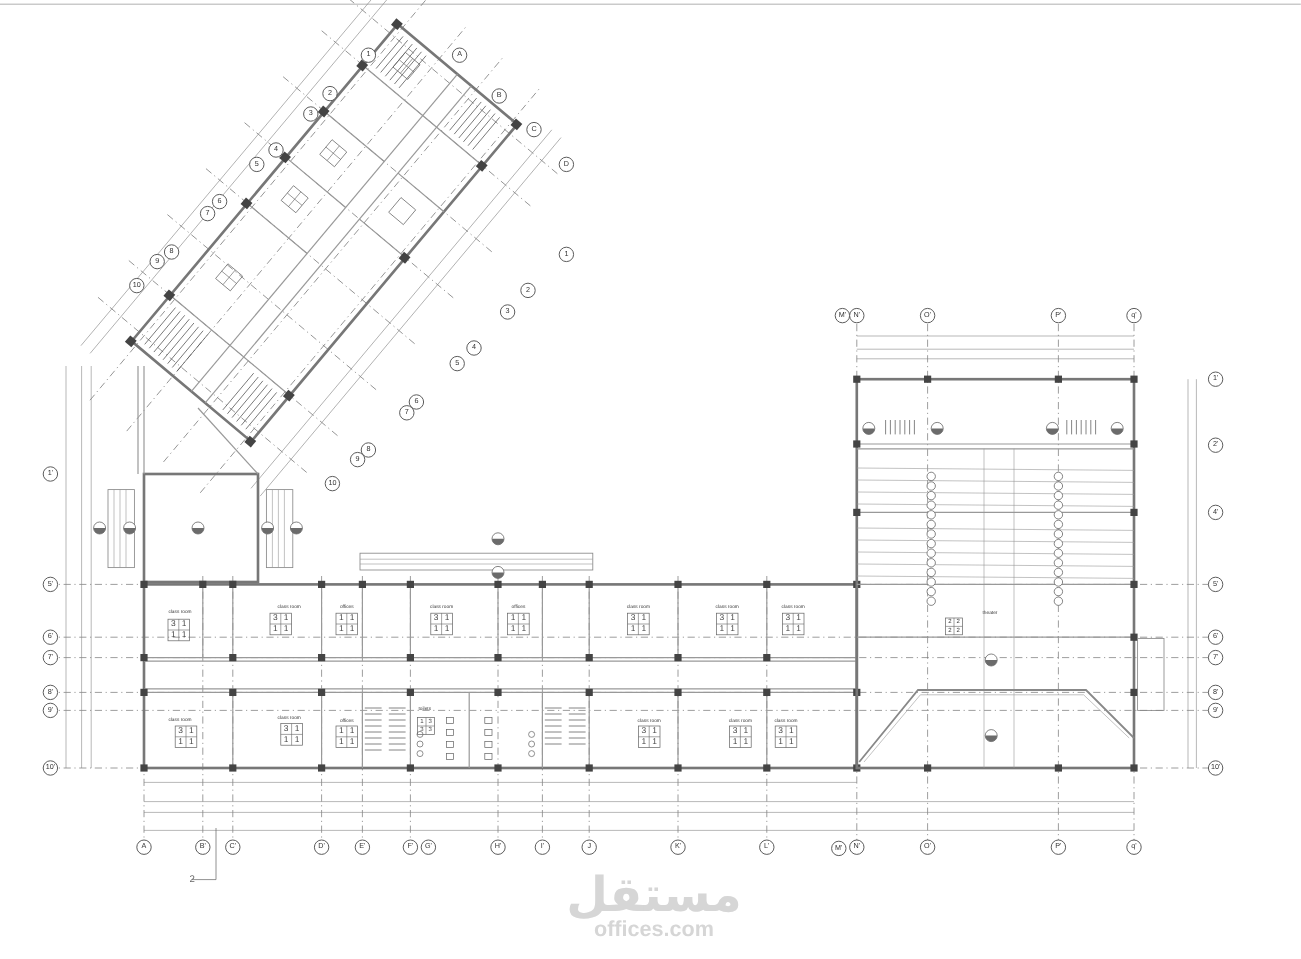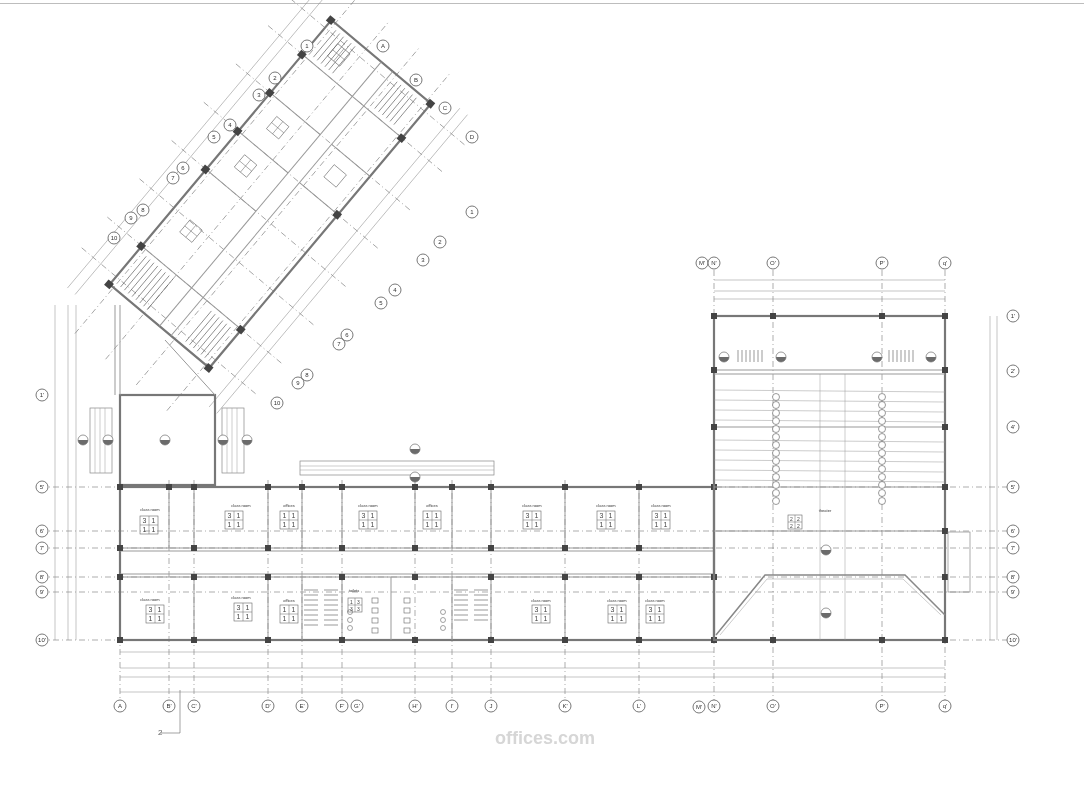--- a/index.html
+++ b/index.html
@@ -743,14 +743,15 @@
       <text x="1013" y="592">9'</text>
     <circle cx="1013" cy="640" r="6"></circle>
       <text x="1013" y="640">10'</text>
   </g>
 
   <path d="M160 733 L180 733 L180 690" fill="none" stroke="#666" stroke-width="0.6"></path>
   <text x="158" y="735" font-size="8" fill="#666" font-family="Liberation Sans, sans-serif">2</text>
 </svg>
 
 <div class="watermark">
+  <div class="wm-ar">مستقل</div>
   <div class="wm-en">offices.com</div>
 </div>
 
 </body></html>

